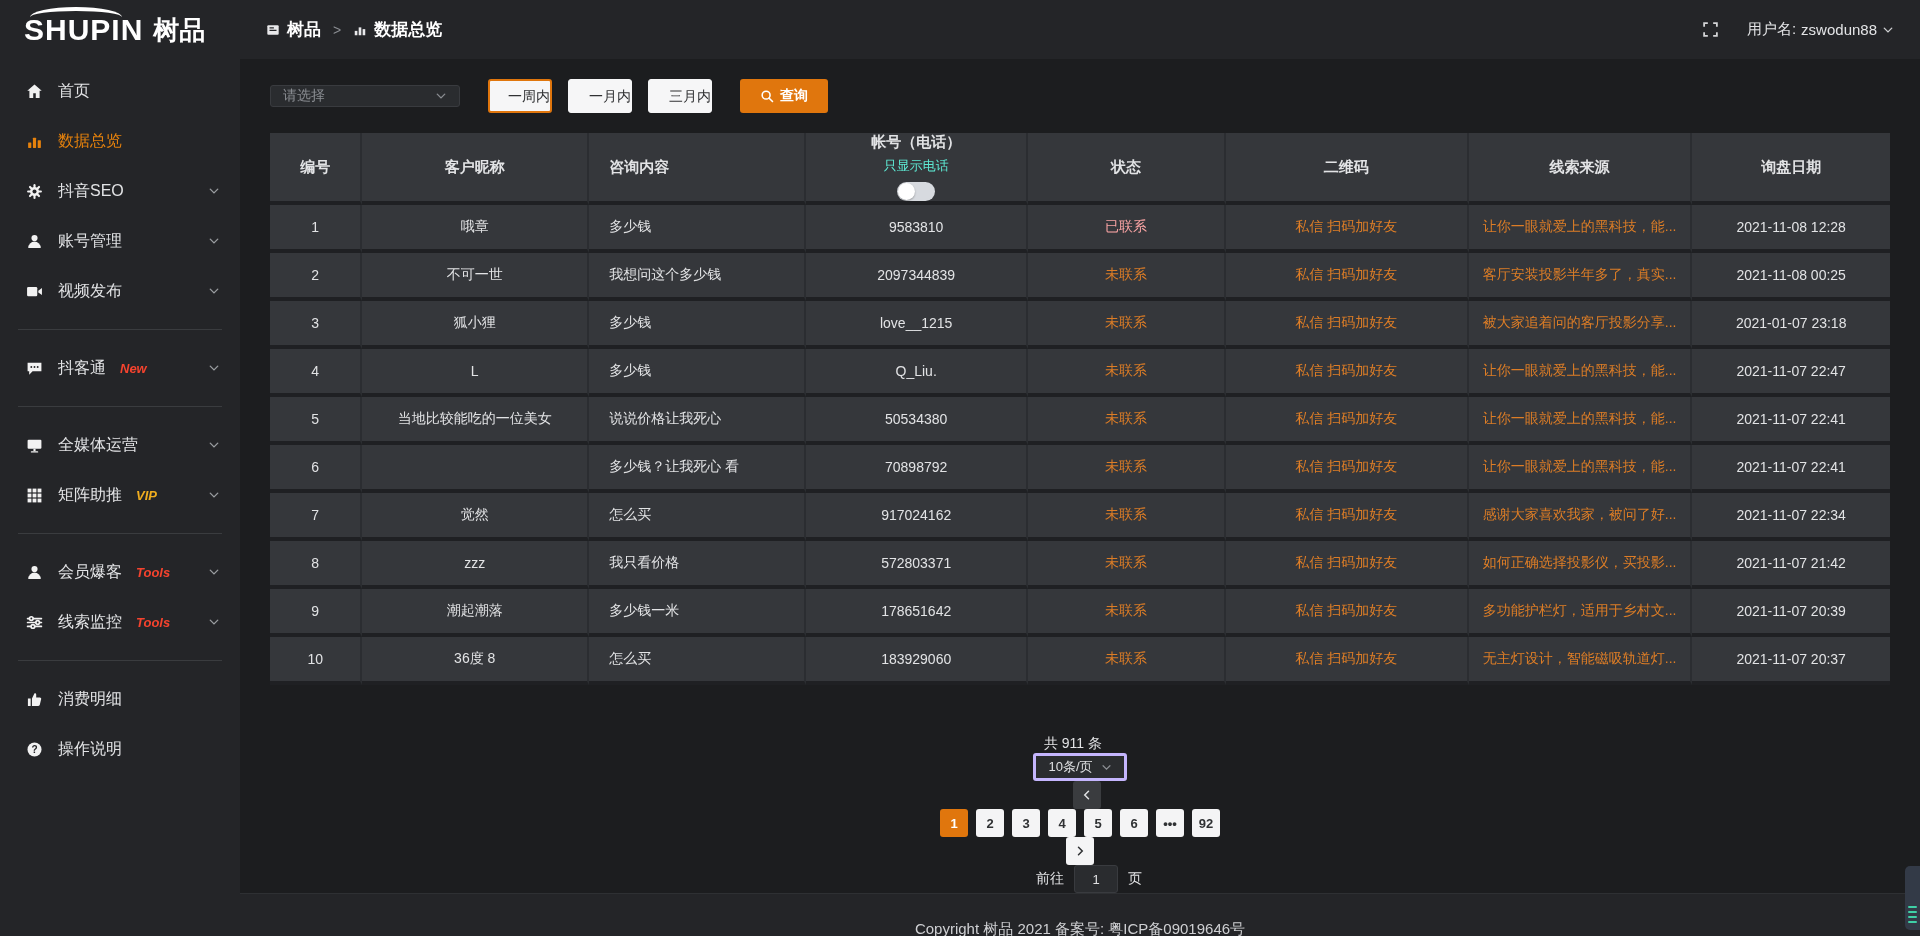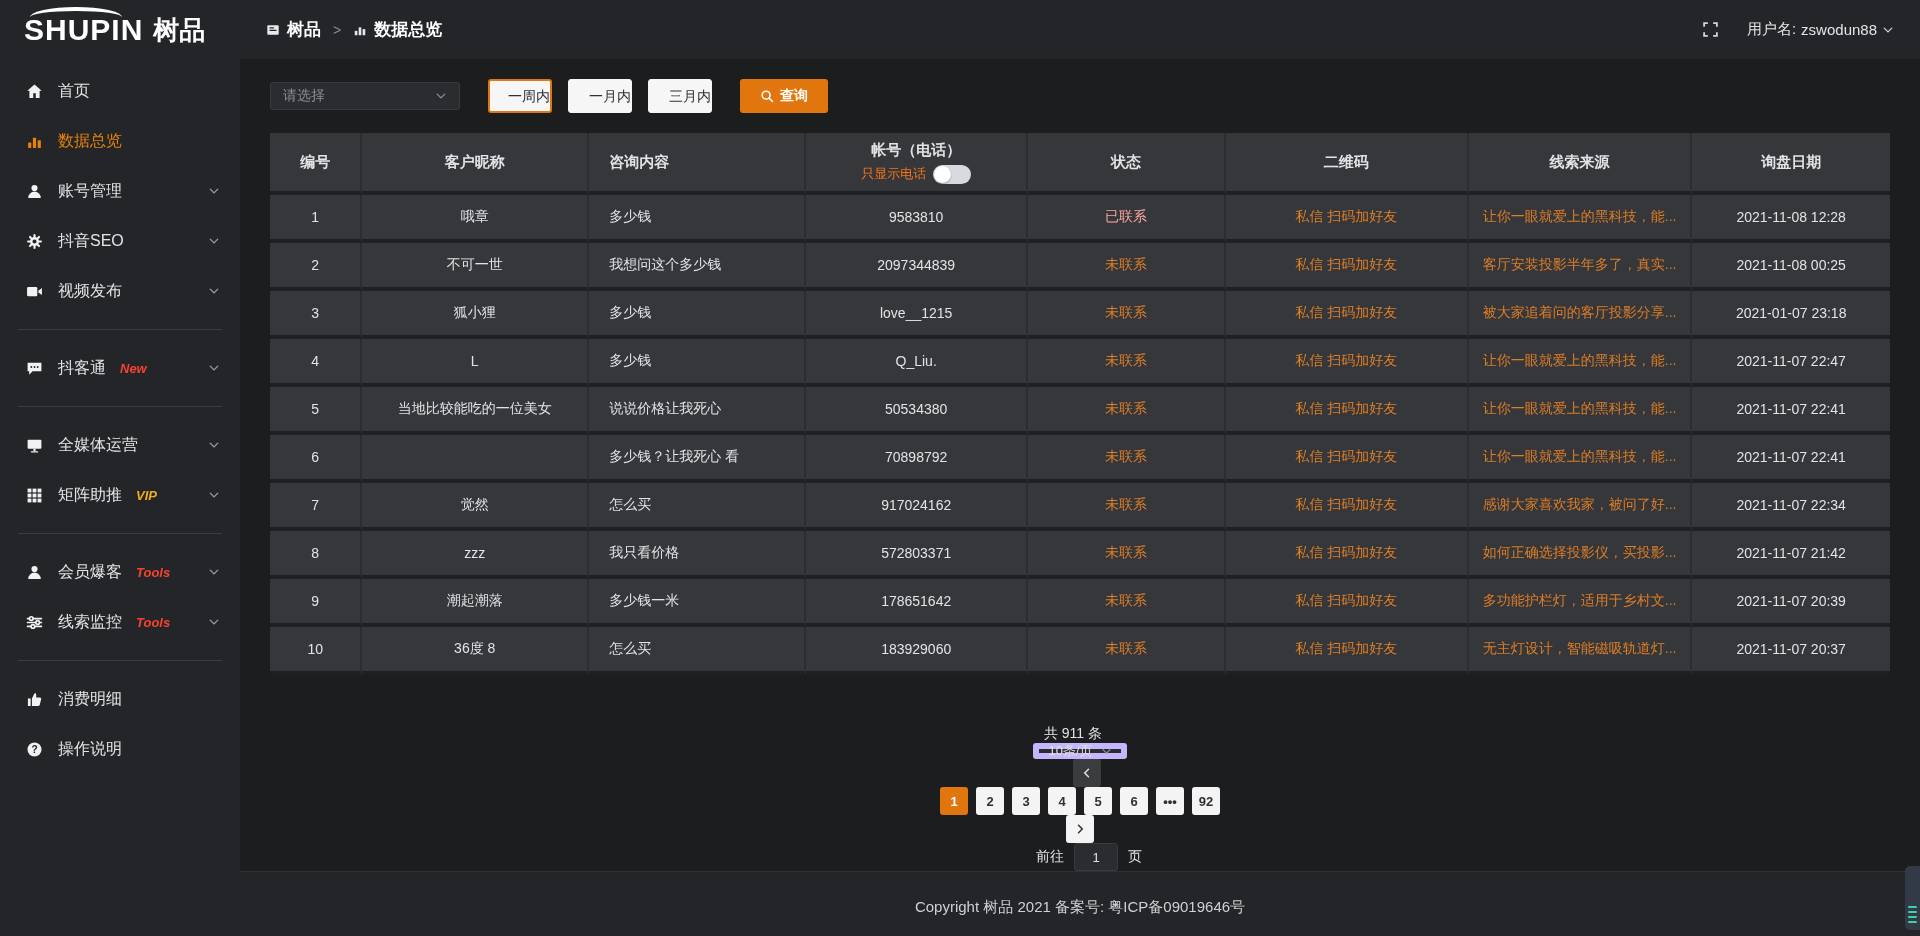--- a/index.html
+++ b/index.html
@@ -43,21 +43,21 @@
   .content { flex:1; padding:20px 30px 0 30px; background:#1c1d1f; }
 
   
   .tabs { display:flex; gap:16px; margin-bottom:18px; }
   .tab { height:34px; line-height:34px; padding:0 17px; background:#323539; color:#e0e1e3;
      font-size:14px; font-weight:bold; border-radius:2px; cursor:pointer; }
   .tab.active { background:#e0760d; color:#fff; }
 
   
   .filters { display:flex; align-items:center; margin-bottom:20px; }
-  .select { width:190px; height:28px; background:#2a2c2f; border:1px solid #393b3f; border-radius:3px;
+  .select { width:190px; height:22px; background:#2a2c2f; border:1px solid #393b3f; border-radius:3px;
      color:#8a8d92; font-size:14px; display:flex; align-items:center; justify-content:space-between;
      padding:0 12px; cursor:pointer; }
   .select .chevd { display:inline-flex; color:#8a8d92; }
   .period-group { display:flex; gap:16px; margin-left:28px; }
   .period-btn { width:64px; height:34px; line-height:32px; text-align:right; background:#f6f6f7;
      color:#303133; font-size:14px; border-radius:3px; cursor:pointer; border:1px solid #f6f6f7; }
   .period-btn.active { border:2px solid #e0760d; line-height:30px; }
   .query-btn { margin-left:28px; height:34px; display:flex; align-items:center; gap:6px;
      background:#e0760d; color:#fff; font-size:14px; font-weight:bold; padding:0 20px;
      border-radius:3px; cursor:pointer; }
@@ -68,31 +68,31 @@
   th, td { background:#35373b; border-bottom:4px solid #1f2023; border-right:2px solid #2b2d31;
      vertical-align:middle; text-align:center; overflow:hidden; white-space:nowrap; }
   th:last-child, td:last-child { border-right:none; }
   th { height:62px; color:#e2e3e5; font-size:15px; font-weight:bold; }
   td { height:48px; color:#e2e3e5; font-size:14px; padding:0 14px; }
   td.al, th.al { text-align:left; }
   .orange-text { color:#dd7d26; }
   .status.contacted { color:#fca5a5; }
   .status.uncontacted { color:#dd7d26; }
   .link { cursor:pointer; }
-  .th-sub { display:flex; align-items:center; justify-content:center; gap:7px; margin-top:5px;
-     font-size:13px; font-weight:normal; color:#f97316; }
+  .th-sub { display:flex; align-items:center; justify-content:flex-start; gap:7px; margin-top:5px;
+     font-size:13px; font-weight:normal; color:#5eead4;flex-direction:column; }
   .switch { width:38px; height:19px; border-radius:10px; background:#d7dadf; position:relative;
      cursor:pointer; flex-shrink:0; }
   .switch::after { content:""; position:absolute; left:1px; top:1px; width:17px; height:17px;
      border-radius:50%; background:#fff; box-shadow:0 1px 2px rgba(0,0,0,.3); }
 
   
   .pager { display:flex; align-items:center; margin-top:50px; color:#e2e3e5; font-size:14px;flex-direction:column; }
   .pg-total { margin-right:14px; }
-  .pg-size { width:94px; height:16px; background:#2a2c2f; border:6px solid #c4b5fd; border-radius:3px;
+  .pg-size { width:94px; height:28px; background:#2a2c2f; border:3px solid #c4b5fd; border-radius:3px;
      display:flex; align-items:center; justify-content:center; gap:8px; font-size:13px; color:#dfe0e2;
      cursor:pointer; }
   .pg-size .chevd { display:inline-flex; color:#8a8d92; }
   .pg-prev { width:28px; height:28px; border-radius:3px; background:#3a3c3f; color:#e0e1e3;
      display:flex; align-items:center; justify-content:center; margin:0 4px 0 18px; cursor:pointer; }
   .pages { display:flex; align-items:center; }
   .page-btn { min-width:28px; height:28px; border-radius:3px; background:#f4f4f5; color:#2f3133;
      font-size:13px; font-weight:bold; display:flex; align-items:center; justify-content:center;
      margin:0 4px; cursor:pointer; border:none; font-family:inherit; }
   .page-btn.active { background:#e0760d; color:#fff; }
@@ -142,45 +142,45 @@
               <rect x="11" y="6.8" width="3" height="7.2" rx=".5"></rect>
             </svg>
           </span>
           <span class="label">数据总览</span>
 
         </div>
 
         <div class="menu-item">
           <span class="mi">
             <svg viewBox="0 0 16 16" fill="currentColor">
-              <circle cx="8" cy="4.7" r="2.9"></circle>
-              <path d="M2.1 14a5.9 5.9 0 0 1 11.8 0z"></path>
-            </svg>
-          </span>
-          <span class="label">账号管理</span>
-
-          <span class="chev">
-            <svg viewBox="0 0 16 16" width="12" height="12" fill="none" stroke="currentColor" stroke-width="1.8" stroke-linecap="round">
-              <path d="m3 5.5 5 5 5-5"></path>
-            </svg>
-          </span>
-        </div>
-
-        <div class="menu-item">
-          <span class="mi">
-            <svg viewBox="0 0 16 16" fill="currentColor">
               <rect x="7" y="1" width="2" height="14" rx="1"></rect>
               <rect x="7" y="1" width="2" height="14" rx="1" transform="rotate(45 8 8)"></rect>
               <rect x="7" y="1" width="2" height="14" rx="1" transform="rotate(90 8 8)"></rect>
               <rect x="7" y="1" width="2" height="14" rx="1" transform="rotate(135 8 8)"></rect>
               <circle cx="8" cy="8" r="4.2"></circle>
               <circle cx="8" cy="8" r="1.9" fill="#242528"></circle>
             </svg>
           </span>
           <span class="label">抖音SEO</span>
+
+          <span class="chev">
+            <svg viewBox="0 0 16 16" width="12" height="12" fill="none" stroke="currentColor" stroke-width="1.8" stroke-linecap="round">
+              <path d="m3 5.5 5 5 5-5"></path>
+            </svg>
+          </span>
+        </div>
+
+        <div class="menu-item">
+          <span class="mi">
+            <svg viewBox="0 0 16 16" fill="currentColor">
+              <circle cx="8" cy="4.7" r="2.9"></circle>
+              <path d="M2.1 14a5.9 5.9 0 0 1 11.8 0z"></path>
+            </svg>
+          </span>
+          <span class="label">账号管理</span>
 
           <span class="chev">
             <svg viewBox="0 0 16 16" width="12" height="12" fill="none" stroke="currentColor" stroke-width="1.8" stroke-linecap="round">
               <path d="m3 5.5 5 5 5-5"></path>
             </svg>
           </span>
         </div>
 
         <div class="menu-item">
           <span class="mi">

